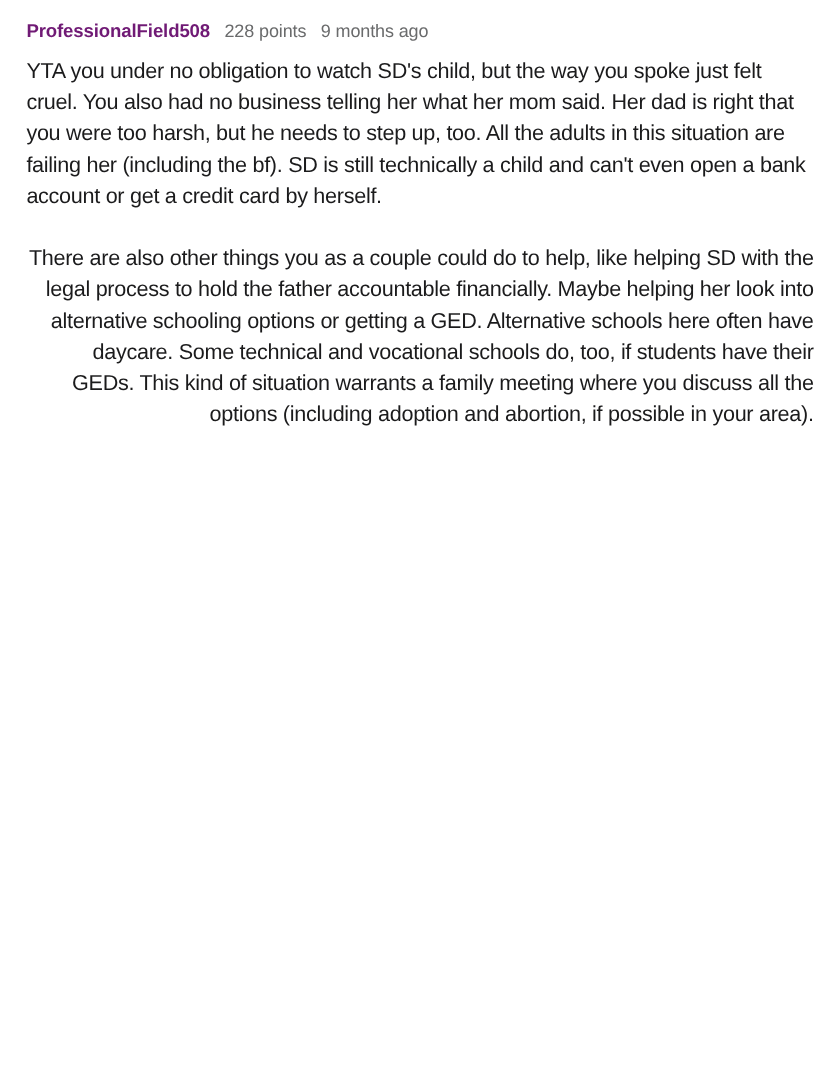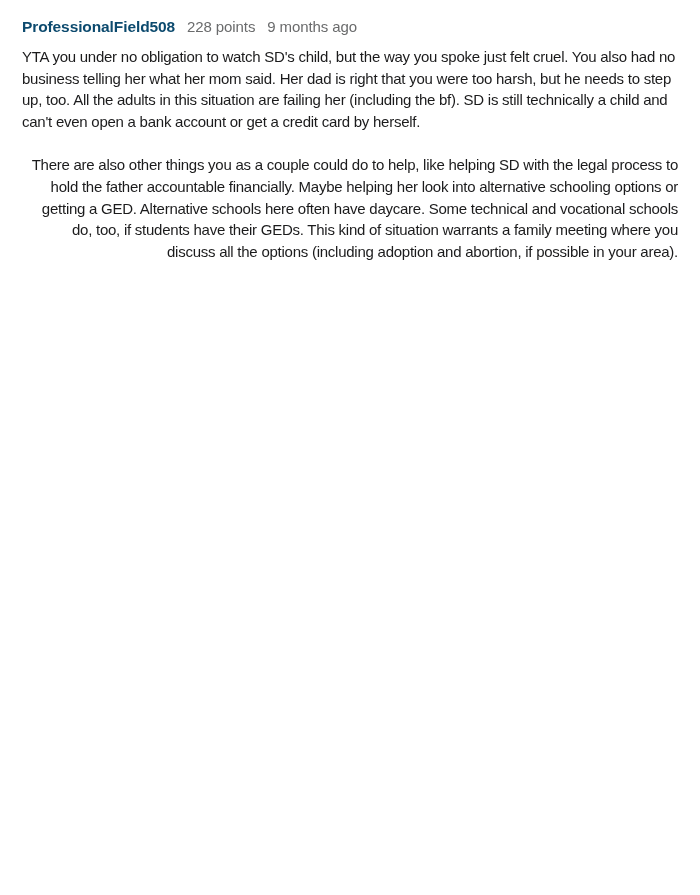--- a/index.html
+++ b/index.html
@@ -24,31 +24,31 @@
   .comment-header {
     display: flex;
     align-items: baseline;
     gap: 12px;
     margin-bottom: 10px;
     white-space: nowrap;
   }
   .author {
     font-size: 15.5px;
     font-weight: bold;
-    color: #0c4a6e;
+    color: #701a75;
     letter-spacing: -0.1px;
   }
   .meta {
     font-size: 15px;
     color: #6a6b6c;
     letter-spacing: -0.1px;
     text-align: center;
   }
   .comment-body {
-    font-size: 15px;
+    font-size: 18px;
     line-height: 1.445;
     color: #1b1b1c;
     letter-spacing: -0.25px;
   }
   .comment-body p {
     margin: 0;
   }
   .comment-body p + p {
     margin-top: 1.44em;
     text-align: right;

